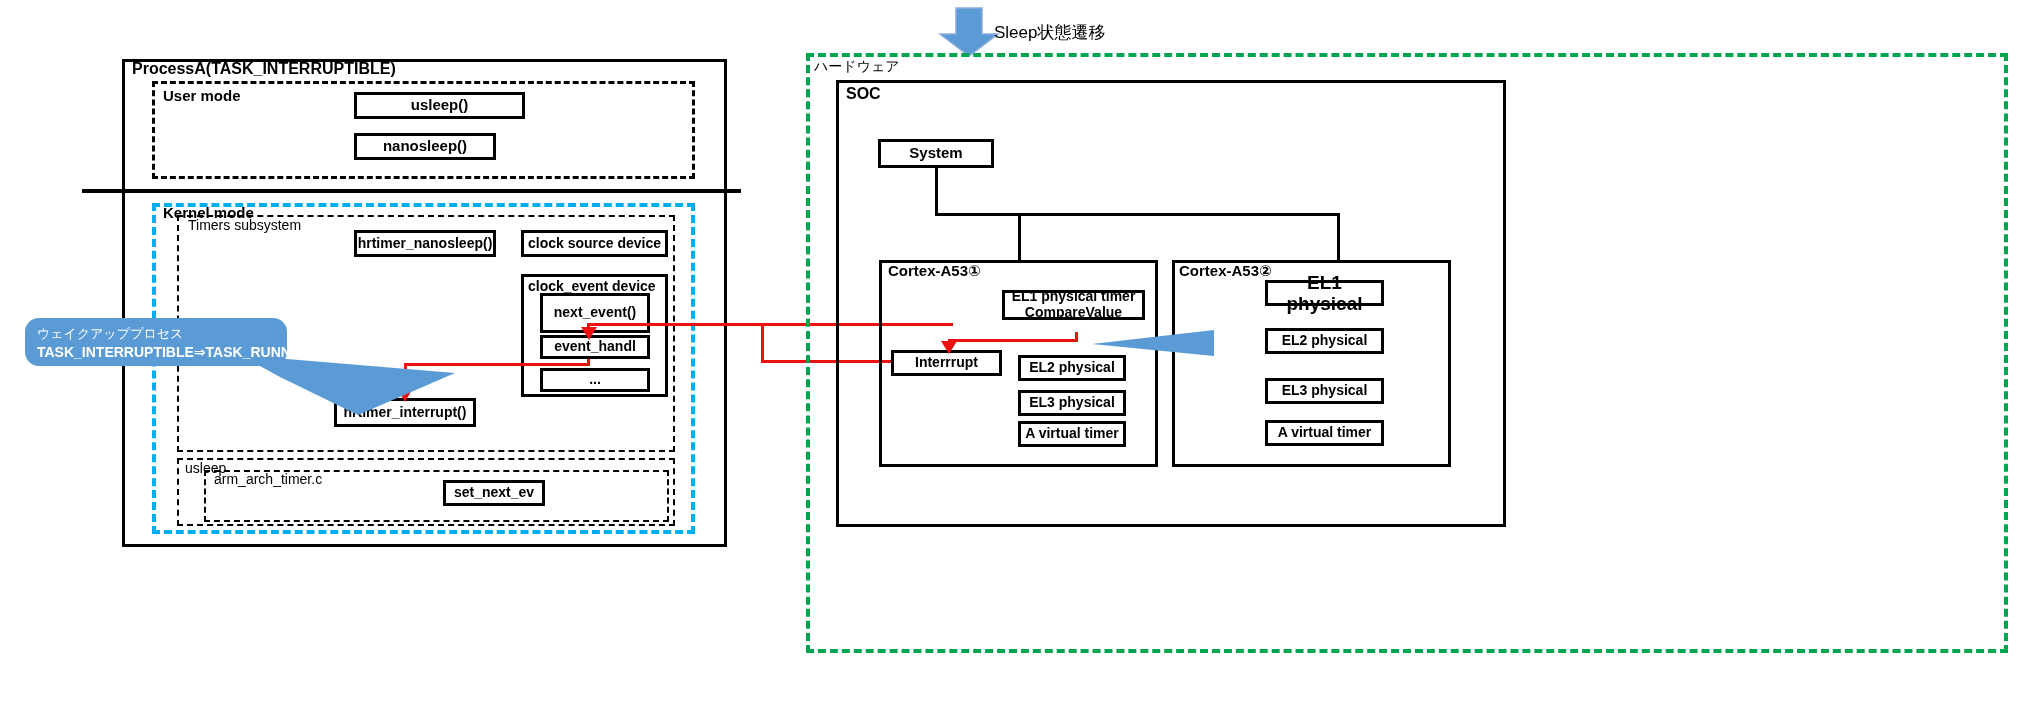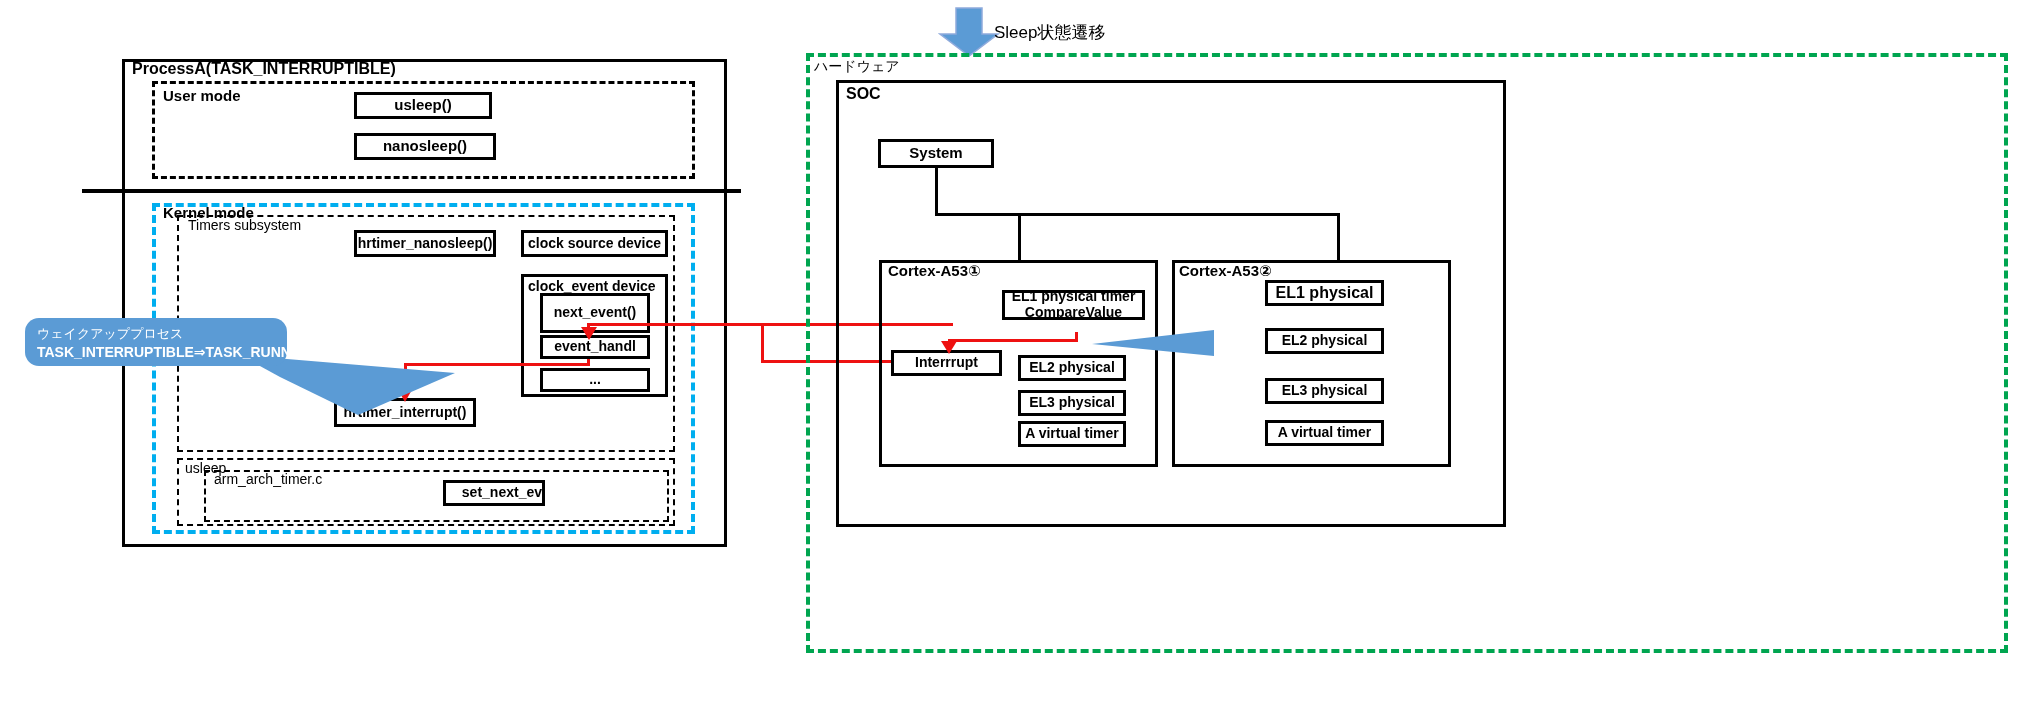--- a/index.html
+++ b/index.html
@@ -43,21 +43,21 @@
     </svg>
   </div>
   <div class="lbl-reg" style="left:994px;top:21px;font-size:17px;">Sleep状態遷移</div>
 
   <div class="grp grp-solid" style="left:122px;top:59px;width:605px;height:488px;"></div>
   <div class="lbl" style="left:132px;top:60px;font-size:16px;">ProcessA(TASK_INTERRUPTIBLE)</div>
 
   <div class="grp grp-dash" style="left:152px;top:81px;width:543px;height:98px;"></div>
   <div class="lbl" style="left:163px;top:87px;font-size:15px;">User mode</div>
 
-  <div class="bx" style="left:354px;top:92px;width:138px;height:27px;font-size:15px;">
+  <div class="bx" style="left:354px;top:92px;width:171px;height:27px;font-size:15px;">
     <span>usleep()</span>
   </div>
   <div class="bx" style="left:354px;top:133px;width:142px;height:27px;font-size:15px;">
     <span>nanosleep()</span>
   </div>
 
   <div class="hline" style="left:82px;top:189px;width:659px;height:4px;"></div>
 
   <div class="grp grp-dash-cyan" style="left:152px;top:203px;width:543px;height:331px;"></div>
   <div class="lbl" style="left:163px;top:204px;font-size:15px;">Kernel mode</div>
@@ -87,21 +87,21 @@
 
   <div class="bx" style="left:334px;top:398px;width:142px;height:29px;font-size:14px;">
     <span>hrtimer_interrupt()</span>
   </div>
 
   <div class="grp grp-dash-thin" style="left:177px;top:458px;width:498px;height:68px;"></div>
   <div class="lbl-reg" style="left:185px;top:460px;font-size:14px;">usleep</div>
   <div class="grp grp-dash-thin" style="left:204px;top:470px;width:465px;height:52px;"></div>
   <div class="lbl-reg" style="left:214px;top:471px;font-size:14px;">arm_arch_timer.c</div>
 
-  <div class="bx" style="left:443px;top:480px;width:102px;height:26px;font-size:14px;justify-content:flex-end;">
+  <div class="bx" style="left:443px;top:480px;width:102px;height:26px;font-size:14px;">
     <span>set_next_ev</span>
   </div>
 
   <div class="rline" style="left:587px;top:359px;width:3px;height:7px;"></div>
   <div class="rline" style="left:404px;top:363px;width:186px;height:3px;"></div>
   <div class="rline" style="left:404px;top:363px;width:3px;height:30px;"></div>
   <div class="abs" style="left:397px;top:388px;width:16px;height:14px;">
     <svg width="16" height="14" viewBox="0 0 16 14">
         <polygon points="8,14 0,0 16,0" fill="#EE1111"></polygon>
       </svg>
@@ -161,21 +161,21 @@
   <div class="rline" style="left:948px;top:339px;width:3px;height:4px;"></div>
   <div class="abs" style="left:941px;top:340px;width:16px;height:13px;">
     <svg width="16" height="13" viewBox="0 0 16 13">
         <polygon points="8,13 0,0 16,0" fill="#EE1111"></polygon>
       </svg>
   </div>
 
   <div class="grp grp-solid" style="left:1172px;top:260px;width:279px;height:207px;"></div>
   <div class="lbl" style="left:1179px;top:262px;font-size:15px;">Cortex-A53②</div>
 
-  <div class="bx" style="left:1265px;top:280px;width:119px;height:26px;font-size:16px;">
+  <div class="bx" style="left:1265px;top:280px;width:119px;height:26px;font-size:19px;">
     <span>EL1 physical</span>
   </div>
   <div class="bx" style="left:1265px;top:328px;width:119px;height:26px;font-size:14px;">
     <span>EL2 physical</span>
   </div>
   <div class="bx" style="left:1265px;top:378px;width:119px;height:26px;font-size:14px;">
     <span>EL3 physical</span>
   </div>
   <div class="bx" style="left:1265px;top:420px;width:119px;height:26px;font-size:14px;">
     <span>A virtual timer</span>

